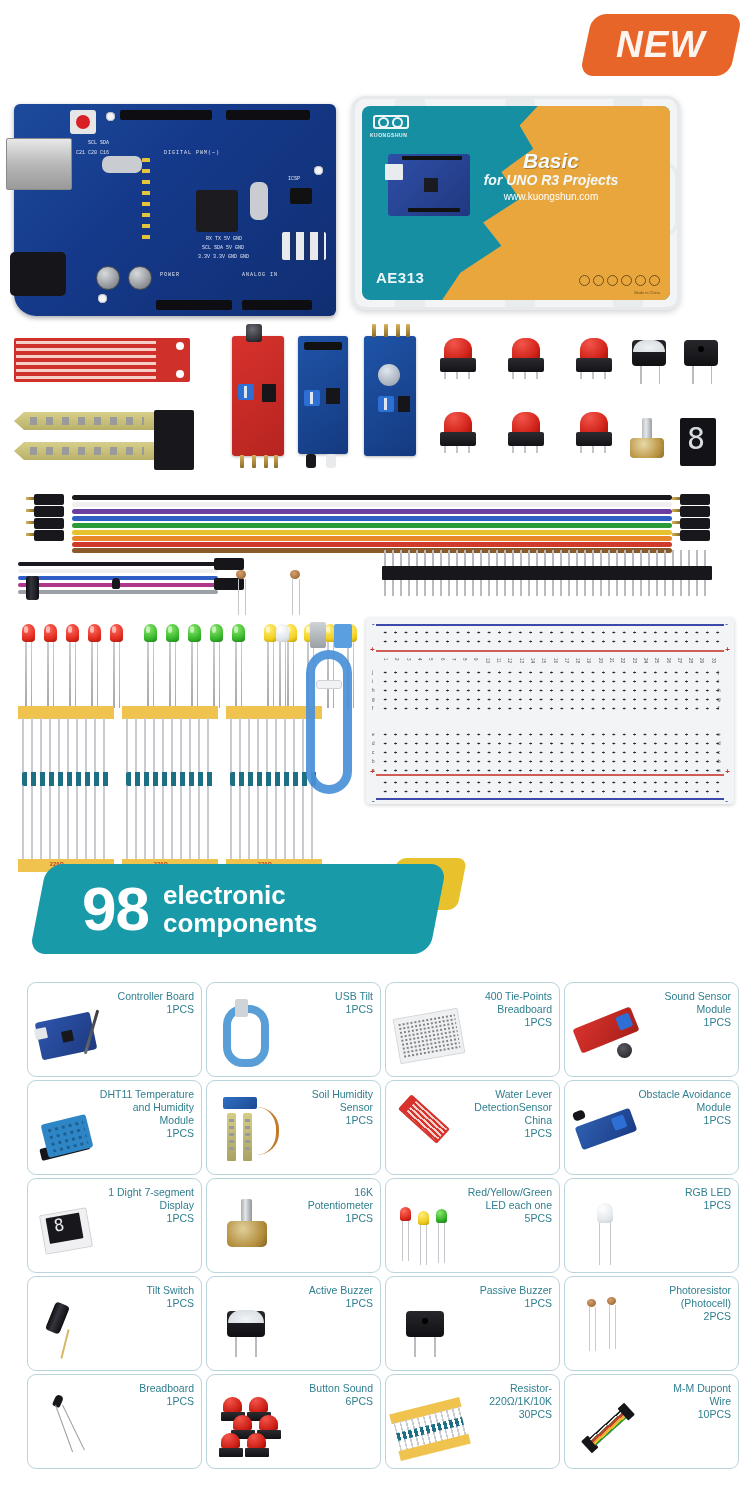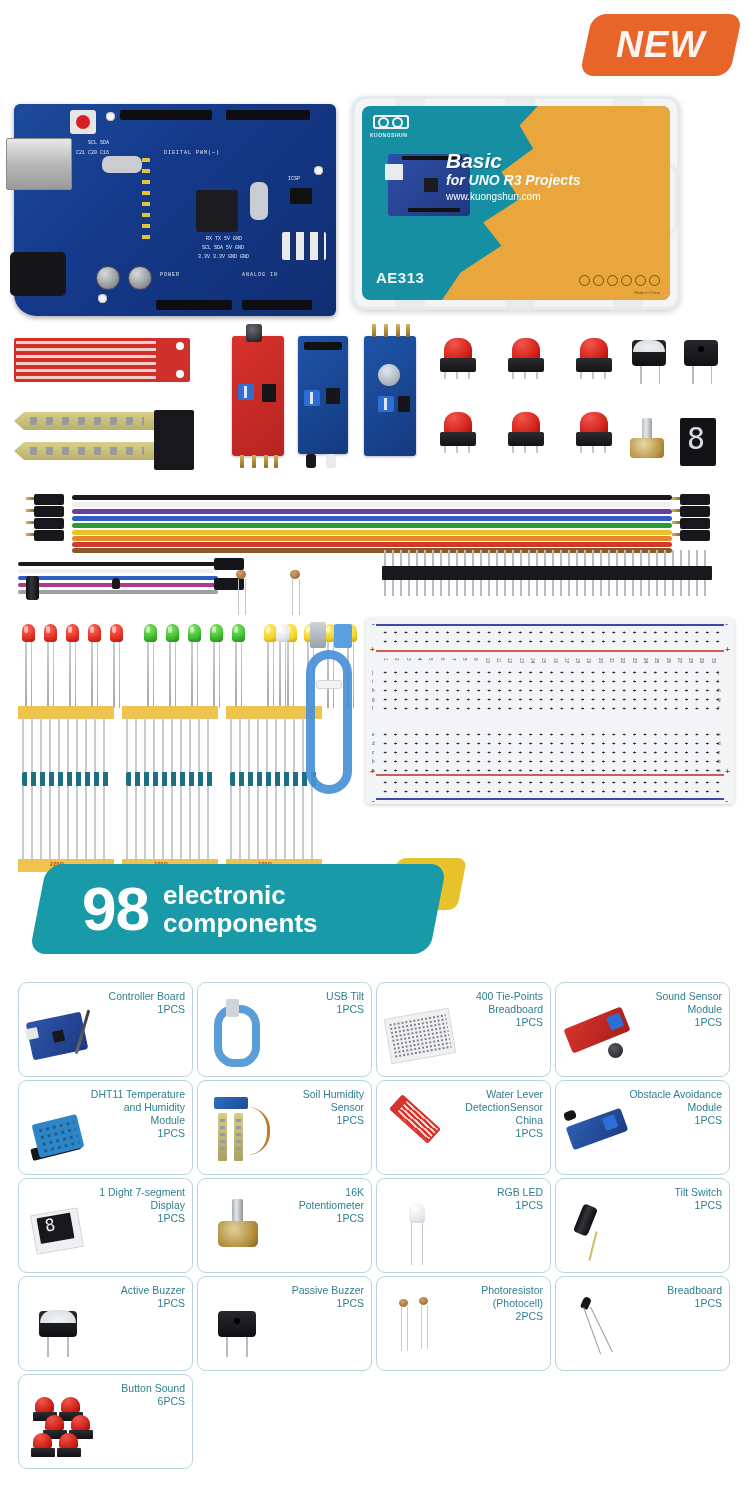--- a/index.html
+++ b/index.html
@@ -152,21 +152,21 @@
     position:absolute; left:-3px; top:10px; width:18px; height:16px;
     background:#e9ecee; border-radius:1px;
   }
   .kitbox .mini-board .mb-chip {
     position:absolute; left:36px; top:24px; width:14px; height:14px; background:#1a1a20;
   }
   .kitbox .mini-board .mb-hdr {
     position:absolute; background:#111; height:4px; border-radius:1px;
   }
   .kitbox .titleblock {
-    position: absolute; right: 14px; top: 44px; text-align: left; width: 210px;
+    position: absolute; right: 14px; top: 44px; text-align: center; width: 210px;
   }
   .kitbox .t-basic {
     color: #f4fbfc; font-size: 21px; font-weight: bold; font-style: italic;
     line-height: 1; text-shadow: 1px 1px 0 rgba(0,0,0,.25);
   }
   .kitbox .t-starter {
     color: #ffffff; font-size: 34px; font-weight: bold; font-style: italic;
     line-height: 1.05; text-shadow: 2px 2px 0 rgba(0,0,0,.22);
   }
   .kitbox .t-uno {
@@ -464,21 +464,21 @@
   .banner .txt {
     color: #ffffff; font-size: 26px; font-weight: bold; line-height: 1.08;
   }
   .yellow-tab {
     position: absolute; left: 370px; top: 2px; width: 70px; height: 52px;
     background: #e8c22d; border-radius: 9px; transform: skewX(-11deg);
   }
 
   
   .grid {
-    position: absolute; left: 18px; top: 982px;
+    position: absolute; left: 27px; top: 982px;
     width: 714px;
     display: grid;
     grid-template-columns: repeat(4, 175px);
     gap: 3px 4px;
   }
   .card {
     height: 95px;
     border: 1px solid #b9d4dc;
     border-radius: 9px;
     background: #ffffff;
@@ -1191,20 +1191,40 @@
     <div class="card">
       <div class="art">
         <div class="a-pot-sh"></div>
         <div class="a-pot"></div>
       </div>
       <div class="label"><span>16K
 Potentiometer</span><span class="qty">1PCS</span></div>
     </div>
     <div class="card">
       <div class="art">
+        <div class="a-ledset">
+          <div class="l" style="left:2px;top:4px">
+            <div class="dm" style="background:radial-gradient(circle at 35% 28%,#ff6d60,#d8281c 65%,#a01610)"></div>
+            <div class="lg"></div>
+          </div>
+          <div class="l" style="left:20px;top:8px">
+            <div class="dm" style="background:radial-gradient(circle at 35% 28%,#ffee7a,#edc91c 65%,#b09309)"></div>
+            <div class="lg"></div>
+          </div>
+          <div class="l" style="left:38px;top:6px">
+            <div class="dm" style="background:radial-gradient(circle at 35% 28%,#8ae86a,#2faa25 65%,#1c7516)"></div>
+            <div class="lg"></div>
+          </div>
+        </div>
+      </div>
+      <div class="label"><span>Red/Yellow/Green
+LED each one</span><span class="qty">5PCS</span></div>
+    </div>
+    <div class="card">
+      <div class="art">
         <div class="a-rgb">
           <div class="dm"></div>
           <div class="lg"></div>
         </div>
       </div>
       <div class="label"><span>RGB LED</span><span class="qty">1PCS</span></div>
     </div>
     <div class="card">
       <div class="art">
         <div class="a-tilt"></div>
@@ -1273,13 +1293,36 @@
             <div class="bs"></div>
           </div>
           <div class="pb" style="left:28px;top:36px">
             <div class="cp"></div>
             <div class="bs"></div>
           </div>
         </div>
       </div>
       <div class="label"><span>Button Sound</span><span class="qty">6PCS</span></div>
     </div>
+    <div class="card">
+      <div class="art">
+        <div class="a-res">
+          <div class="tp t"></div>
+          <div class="wr"></div>
+          <div class="bd"></div>
+          <div class="tp b"></div>
+        </div>
+      </div>
+      <div class="label"><span>Resistor-
+220Ω/1K/10K</span><span class="qty">30PCS</span></div>
+    </div>
+    <div class="card">
+      <div class="art">
+        <div class="a-dup">
+          <div class="ep" style="left:0"></div>
+          <div class="rib"></div>
+          <div class="ep" style="right:0"></div>
+        </div>
+      </div>
+      <div class="label"><span>M-M Dupont
+Wire</span><span class="qty">10PCS</span></div>
+    </div>
   </div>
 
 </body></html>

